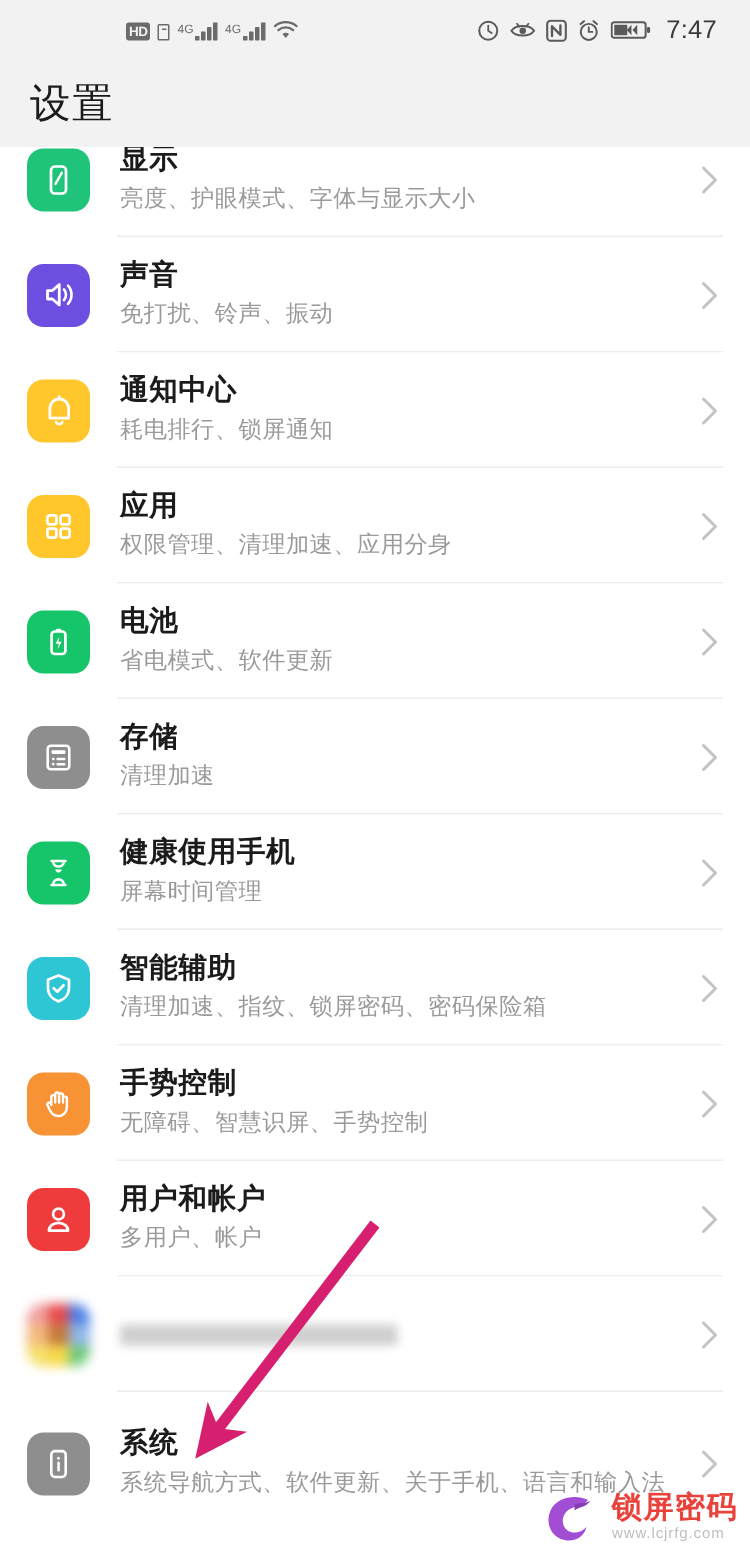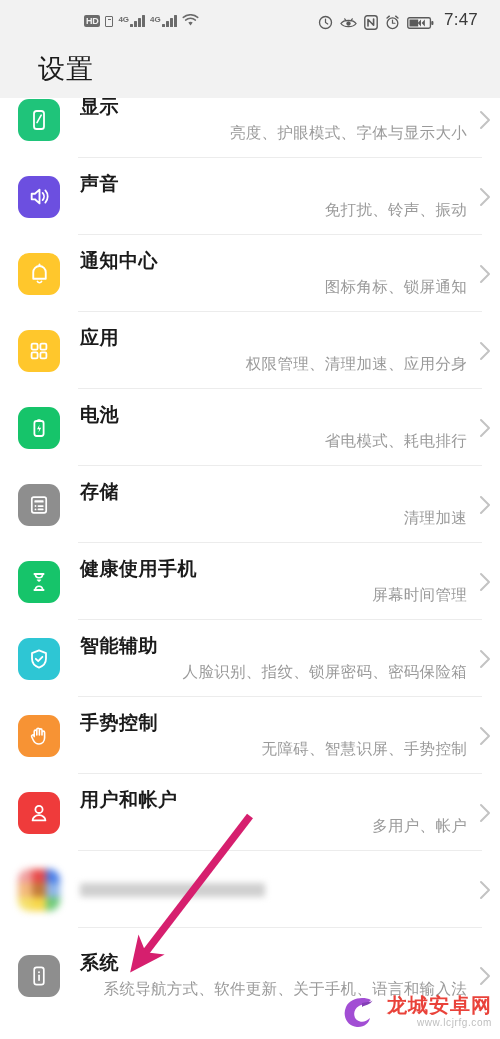--- a/index.html
+++ b/index.html
@@ -18,73 +18,73 @@
 
   
   .statusbar {
     height:40px;
     background:#f2f2f2;
     display:flex; align-items:center;
     padding:0 22px;
     position:relative;
   }
   .sb-left { display:flex; align-items:flex-end; gap:5px; padding-left:62px; }
-  .sb-right { display:flex; align-items:flex-end; gap:7px; margin-left:auto; }
+  .sb-right { display:flex; align-items:center; gap:7px; margin-left:auto; }
   .hd-badge {
     background:#6b6b6b; color:#f2f2f2;
     font-size:9px; font-weight:bold;
     padding:1px 2px; border-radius:2px;
     letter-spacing:-0.3px; line-height:10px;text-align:center;
   }
   .simbox {
     width:8px; height:11px;
     border:1.5px solid #6b6b6b; border-radius:1px;
     position:relative;
   }
   .simbox::after{
     content:""; position:absolute; left:1.5px; top:2px;
     width:3px; height:1.5px; background:#6b6b6b;
   }
   .sig { display:flex; align-items:flex-end; gap:1px; }
   .sig i { display:block; width:3px; background:#6b6b6b; border-radius:0.5px; }
   .sig i:nth-child(1){height:3px;} .sig i:nth-child(2){height:6px;}
   .sig i:nth-child(3){height:9px;} .sig i:nth-child(4){height:12px;}
-  .gtxt { font-size:8px; color:#6b6b6b; font-weight:bold; margin-right:1px; align-self:flex-start;}
+  .gtxt { font-size:8px; color:#6b6b6b; font-weight:normal; margin-right:1px; align-self:flex-start;}
   .sigwrap{display:flex;align-items:flex-end;}
   .sb-icon { color:#5a5a5a; display:flex; align-items:center; }
   .sb-time { font-size:17px; color:#3a3a3a; margin-left:3px; letter-spacing:0.2px; }
 
   
   .header {
     height:58px; background:#f2f2f2;
     display:flex; align-items:center;
-    padding:0 38px;
+    padding:0 20px;
   }
   .header h1 { font-size:27px; font-weight:400; color:#1b1b1b; letter-spacing:1px;}
 
   
   .list { background:#ffffff; position:relative; }
   .row {
     display:flex; align-items:center;
-    padding:0 6px 0 18px;
+    padding:0 18px 0 18px;
     height:77px;
     position:relative;
     background:#fff;
   }
   .row.tall { height:95px; }
   .ico {
     width:42px; height:42px; border-radius:11px;
     flex:0 0 42px;
     display:flex; align-items:center; justify-content:center;
     margin-right:20px;
   }
   .ico svg { display:block; }
   .rtext { flex:1 1 auto; min-width:0; }
   .rtitle { font-size:19px; color:#1b1b1b; font-weight:bold; line-height:24px; letter-spacing:0.5px;}
-  .rsub { font-size:15.5px; color:#9a9a9a; line-height:23px; margin-top:2px; letter-spacing:0.3px;text-align:right;}
+  .rsub { font-size:15.5px; color:#9a9a9a; line-height:23px; margin-top:2px; letter-spacing:0.3px;}
   .chev { flex:0 0 auto; margin-left:10px; color:#bdbdbd; display:flex; align-items:center; }
   .divider {
     position:absolute; left:78px; right:18px; bottom:0;
     height:1px; background:#ececec;
   }
   
   .clipwrap { height:60px; overflow:hidden; position:relative; }
   .clipwrap .row { height:77px; margin-top:-17px; }
 
   
@@ -110,21 +110,21 @@
   .watermark {
     position:absolute; right:8px; bottom:6px;
     display:flex; align-items:center; gap:6px;
     opacity:0.92;
   }
   .wm-text { display:flex; flex-direction:column; line-height:1; }
   .wm-title {
     font-size:20px; font-weight:bold; color:#e8332a;
     letter-spacing:1px;
   }
-  .wm-url { font-size:10px; color:#b9b9b9; letter-spacing:0.6px; margin-top:3px; text-align:right;}
+  .wm-url { font-size:10px; color:#b9b9b9; letter-spacing:0.6px; margin-top:3px; text-align:left;}
 </style>
 </head>
 <body>
 
 <div class="phone">
 
   <div class="statusbar">
     <div class="sb-left">
       <span class="hd-badge">HD</span>
       <span class="simbox"></span>
@@ -243,21 +243,21 @@
     <div class="row">
       <span class="ico" style="background:#ffc72c">
         <svg width="25" height="25" viewBox="0 0 24 24">
             <path d="M6 17 V10.8 a6 6 0 0 1 12 0 V17 Z" fill="none" stroke="#fff" stroke-width="1.8" stroke-linejoin="round"></path>
             <path d="M10 19.6 a2.2 2.2 0 0 0 4 0" fill="none" stroke="#fff" stroke-width="1.6" stroke-linecap="round"></path>
             <path d="M12 4.8 V3.2" stroke="#fff" stroke-width="1.6" stroke-linecap="round"></path>
           </svg>
       </span>
       <span class="rtext">
         <span class="rtitle" style="display:block">通知中心</span>
-        <span class="rsub" style="display:block">图标角标、锁屏通知</span>
+        <span class="rsub" style="display:block">耗电排行、锁屏通知</span>
       </span>
       <span class="chev">
         <svg width="17" height="28" viewBox="0 0 17 28">
             <path d="M4 6 L12 14 L4 22" fill="none" stroke="#c3c3c3" stroke-width="2" stroke-linecap="round" stroke-linejoin="round"></path>
           </svg>
       </span>
       <span class="divider"></span>
     </div>
 
     <div class="row">
@@ -284,21 +284,21 @@
     <div class="row">
       <span class="ico" style="background:#16c46a">
         <svg width="24" height="24" viewBox="0 0 24 24">
             <rect x="7.4" y="5" width="9.2" height="15" rx="2.2" fill="none" stroke="#fff" stroke-width="1.8"></rect>
             <rect x="10.2" y="3.2" width="3.6" height="1.8" rx="0.8" fill="#fff"></rect>
             <path d="M12.7 8.4 L10 13.2 H12.2 L11.4 16.8 L14.2 11.8 H11.9 Z" fill="#fff"></path>
           </svg>
       </span>
       <span class="rtext">
         <span class="rtitle" style="display:block">电池</span>
-        <span class="rsub" style="display:block">省电模式、耗电排行</span>
+        <span class="rsub" style="display:block">省电模式、软件更新</span>
       </span>
       <span class="chev">
         <svg width="17" height="28" viewBox="0 0 17 28">
             <path d="M4 6 L12 14 L4 22" fill="none" stroke="#c3c3c3" stroke-width="2" stroke-linecap="round" stroke-linejoin="round"></path>
           </svg>
       </span>
       <span class="divider"></span>
     </div>
 
     <div class="row">
@@ -347,21 +347,21 @@
 
     <div class="row">
       <span class="ico" style="background:#2ec6d4">
         <svg width="24" height="24" viewBox="0 0 24 24">
             <path d="M12 3.4 L19 6.2 V11.6 C19 16 15.9 19.3 12 20.6 C8.1 19.3 5 16 5 11.6 V6.2 Z" fill="none" stroke="#fff" stroke-width="1.8" stroke-linejoin="round"></path>
             <path d="M8.8 11.8 L11.2 14.2 L15.4 9.8" fill="none" stroke="#fff" stroke-width="1.8" stroke-linecap="round" stroke-linejoin="round"></path>
           </svg>
       </span>
       <span class="rtext">
         <span class="rtitle" style="display:block">智能辅助</span>
-        <span class="rsub" style="display:block">人脸识别、指纹、锁屏密码、密码保险箱</span>
+        <span class="rsub" style="display:block">清理加速、指纹、锁屏密码、密码保险箱</span>
       </span>
       <span class="chev">
         <svg width="17" height="28" viewBox="0 0 17 28">
             <path d="M4 6 L12 14 L4 22" fill="none" stroke="#c3c3c3" stroke-width="2" stroke-linecap="round" stroke-linejoin="round"></path>
           </svg>
       </span>
       <span class="divider"></span>
     </div>
 
     <div class="row">
@@ -454,18 +454,18 @@
     </defs>
     <line x1="250" y1="816" x2="142" y2="957" stroke="#d61f6e" stroke-width="7.5" stroke-linecap="butt" marker-end="url(#ahead)"></line>
   </svg>
 
   <div class="watermark">
     <svg width="44" height="44" viewBox="0 0 44 44">
       <path d="M34 11 C26 7 13 9 9 18 C5 27 10 37 20 38 C27 38.6 32 34 33 29 C29 33 24 34 20 31 C15.6 27.6 16.4 20 22 17 C26 14.8 31 15.2 34 11 Z" fill="#9b3fd1"></path>
       <path d="M25 14 C29 12.6 33 13.6 35.6 11.4 C33 16 28 15.6 25 18 Z" fill="#7a2fb0"></path>
     </svg>
     <span class="wm-text">
-      <span class="wm-title">龙城安卓网</span>
+      <span class="wm-title">锁屏密码</span>
       <span class="wm-url">www.lcjrfg.com</span>
     </span>
   </div>
 
 </div>
 
 </body></html>

